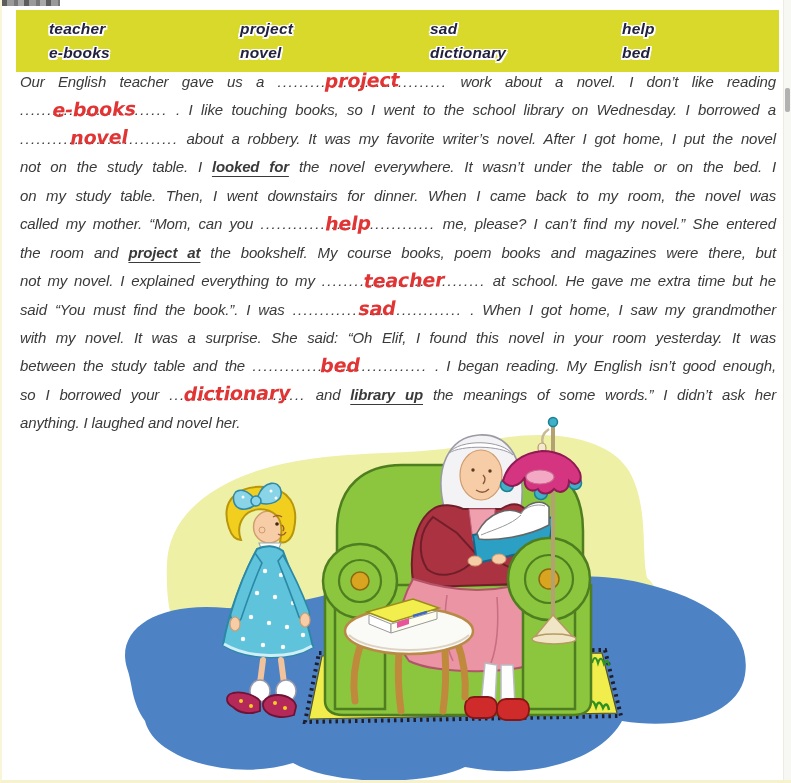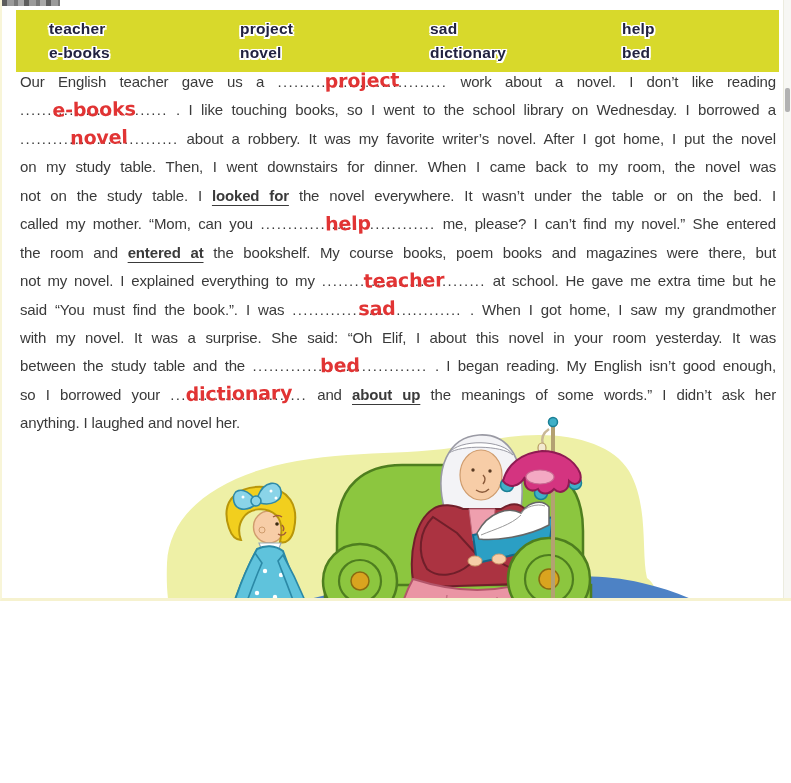--- a/index.html
+++ b/index.html
@@ -1,18 +1,18 @@
 <!DOCTYPE html>
 <html style="--bank-bg: #d8d92b; --bank-text: #222240; --answer-red: #e13434; --wall: #eef0a6; --floor: #4d82c5; --rug: #f0ed4c; --rug-motif: #2f9222; --chair: #8cc63f; --chair-line: #4e7e1f; --cardigan: #ab3341; --cardigan-line: #701f2a; --dress: #ea94a4; --book: #2b9fc4; --skin: #f7cda7; --hair-white: #f3f3f6; --girl-hair: #f2cf1e; --girl-dress: #5fc3dc; --bow: #8ad4e8; --shoes: #b5285a; --lamp-pink: #d43480; --lamp-teal: #3fb0c8; --wood: #c08a3c; --button-yellow: #d9a41f;"><head>
 <meta charset="utf-8">
 <style>
   html,body{margin:0;padding:0;background:#fff;}
-  .page{position:relative;width:791px;height:601px;background:#fff;overflow:hidden;
+  .page{position:relative;width:791px;height:783px;background:#fff;overflow:hidden;
         font-family:"Liberation Sans",sans-serif;
-        border-left:2px solid #f8f5d8;border-bottom:3px solid #f6f2cf;box-sizing:border-box;}
+        border-left:2px solid #f8f5d8;border-bottom:3px solid #f6f2cf;box-sizing:border-box;font-style:italic;}
   
   .artifact{position:absolute;left:0;top:0;width:58px;height:6px;
     background:repeating-linear-gradient(90deg,#5d5d5d 0 5px,#9a9a9a 5px 12px,#777 12px 16px,#a8a8a8 16px 22px);}
   
   .word-bank{position:absolute;left:14px;top:10px;width:763px;height:62px;background:var(--bank-bg);
     display:grid;grid-template-columns:191px 190px 192px 1fr;align-content:space-evenly;
     padding:4px 0 4px 33px;box-sizing:border-box;}
   .wb-word{font-weight:bold;font-size:15.5px;color:var(--bank-text);letter-spacing:.2px;
     text-shadow:-1.5px -1.5px 0 #fff,1.5px -1.5px 0 #fff,-1.5px 1.5px 0 #fff,1.5px 1.5px 0 #fff,
       -1.5px 0 0 #fff,1.5px 0 0 #fff,0 -1.5px 0 #fff,0 1.5px 0 #fff;}
@@ -47,29 +47,29 @@
       <span class="wb-word">e-books</span>
       <span class="wb-word">novel</span>
       <span class="wb-word">dictionary</span>
       <span class="wb-word">bed</span>
     </div>
 
   <div class="passage">
       <div class="pline">Our English teacher gave us a <span class="blank"><span class="dots">...............................</span><span class="answer">project</span></span> work about a novel. I don’t like reading</div>
       <div class="pline"><span class="blank"><span class="dots">...........................</span><span class="answer">e-books</span></span> . I like touching books, so I went to the school library on Wednesday. I borrowed a</div>
       <div class="pline"><span class="blank"><span class="dots">.............................</span><span class="answer">novel</span></span> about a robbery. It was my favorite writer’s novel. After I got home, I put the novel</div>
+      <div class="pline">not on the study table. I <b class="bu">looked for</b> the novel everywhere. It wasn’t under the table or on the bed. I</div>
       <div class="pline">on my study table. Then, I went downstairs for dinner. When I came back to my room, the novel was</div>
-      <div class="pline">not on the study table. I <b class="bu">looked for</b> the novel everywhere. It wasn’t under the table or on the bed. I</div>
       <div class="pline">called my mother. “Mom, can you <span class="blank"><span class="dots">................................</span><span class="answer">help</span></span> me, please? I can’t find my novel.” She entered</div>
-      <div class="pline">the room and <b class="bu">entered at</b> the bookshelf. My course books, poem books and magazines were there, but</div>
+      <div class="pline">the room and <b class="bu">project at</b> the bookshelf. My course books, poem books and magazines were there, but</div>
       <div class="pline">not my novel. I explained everything to my <span class="blank"><span class="dots">..............................</span><span class="answer">teacher</span></span> at school. He gave me extra time but he</div>
       <div class="pline">said “You must find the book.”. I was <span class="blank"><span class="dots">...............................</span><span class="answer">sad</span></span> . When I got home, I saw my grandmother</div>
-      <div class="pline">with my novel. It was a surprise. She said: “Oh Elif, I about this novel in your room yesterday. It was</div>
+      <div class="pline">with my novel. It was a surprise. She said: “Oh Elif, I found this novel in your room yesterday. It was</div>
       <div class="pline">between the study table and the <span class="blank"><span class="dots">................................</span><span class="answer">bed</span></span> . I began reading. My English isn’t good enough,</div>
-      <div class="pline">so I borrowed your <span class="blank"><span class="dots">.........................</span><span class="answer">dictionary</span></span> and <b class="bu">about up</b> the meanings of some words.” I didn’t ask her</div>
+      <div class="pline">so I borrowed your <span class="blank"><span class="dots">.........................</span><span class="answer">dictionary</span></span> and <b class="bu">library up</b> the meanings of some words.” I didn’t ask her</div>
       <div class="pline last">anything. I laughed and novel her.</div>
     </div>
 
   <svg class="illo" viewBox="0 0 665 370" xmlns="http://www.w3.org/2000/svg">
     <defs>
       <g id="tuft" stroke="var(--rug-motif)" stroke-width="2.2" stroke-linecap="round">
         <path d="M-6,0 H6 M-4,-4 L4,4 M4,-4 L-4,4 M0,-5 V5"></path>
       </g>
     </defs>
 

